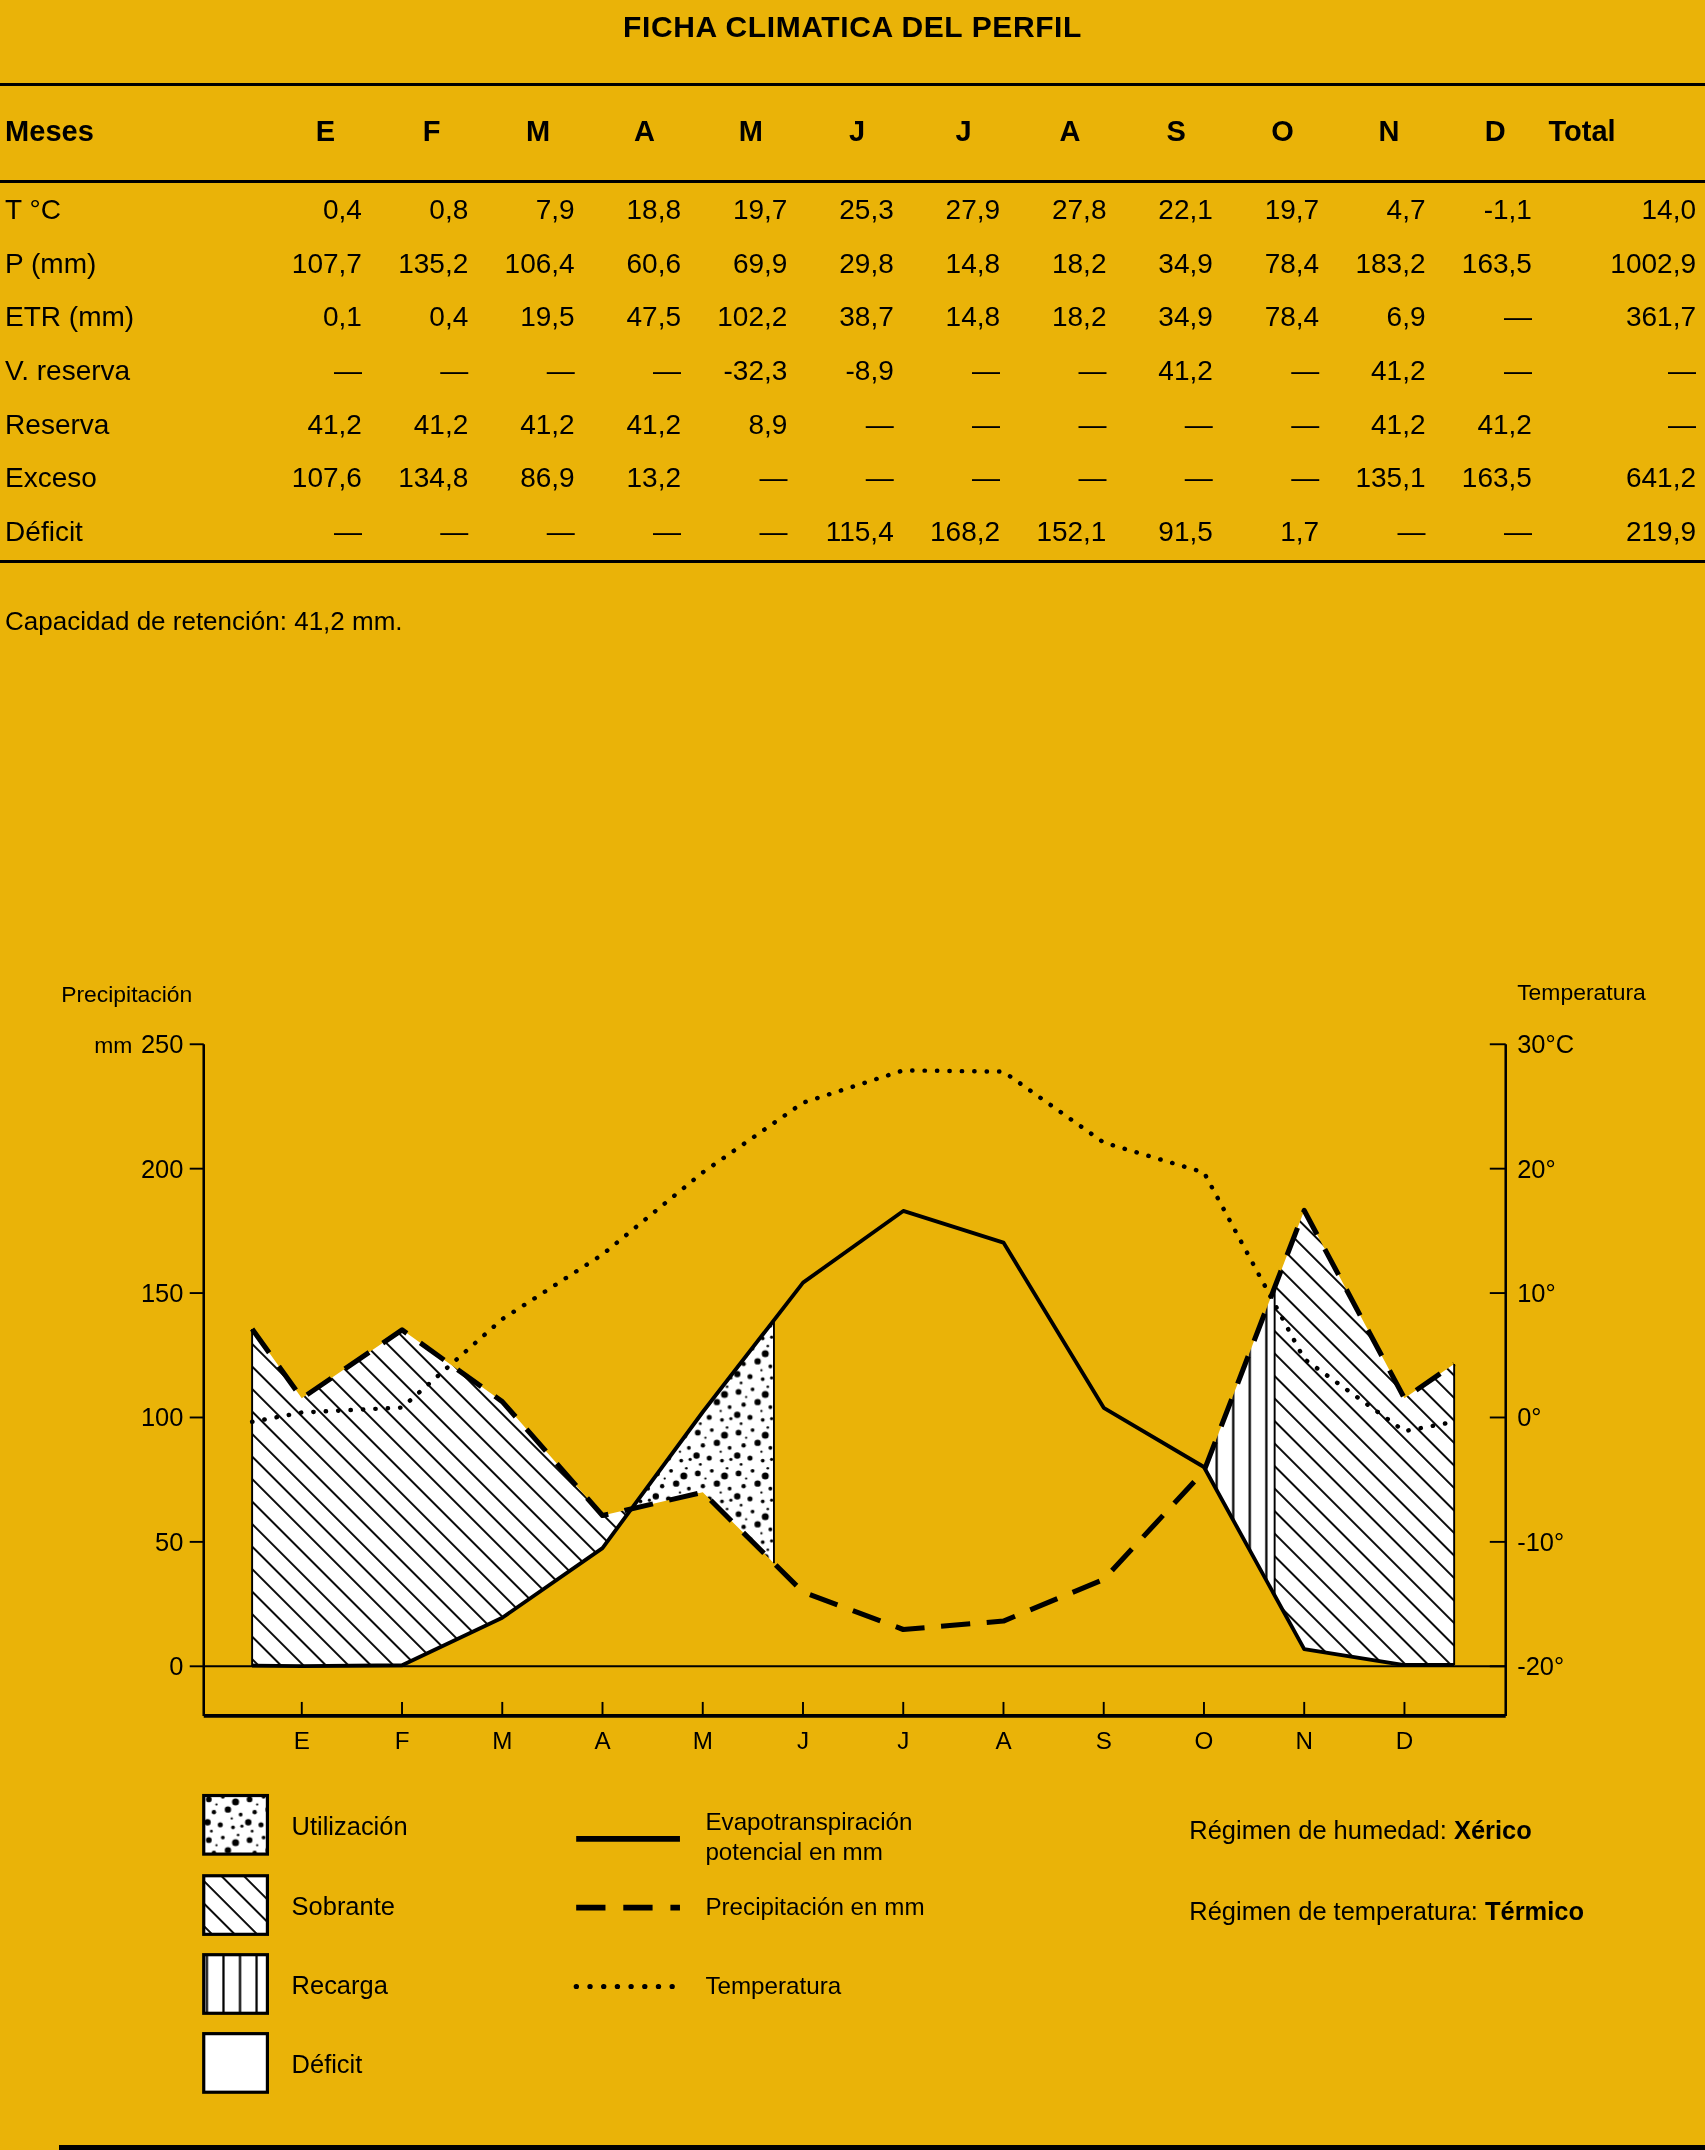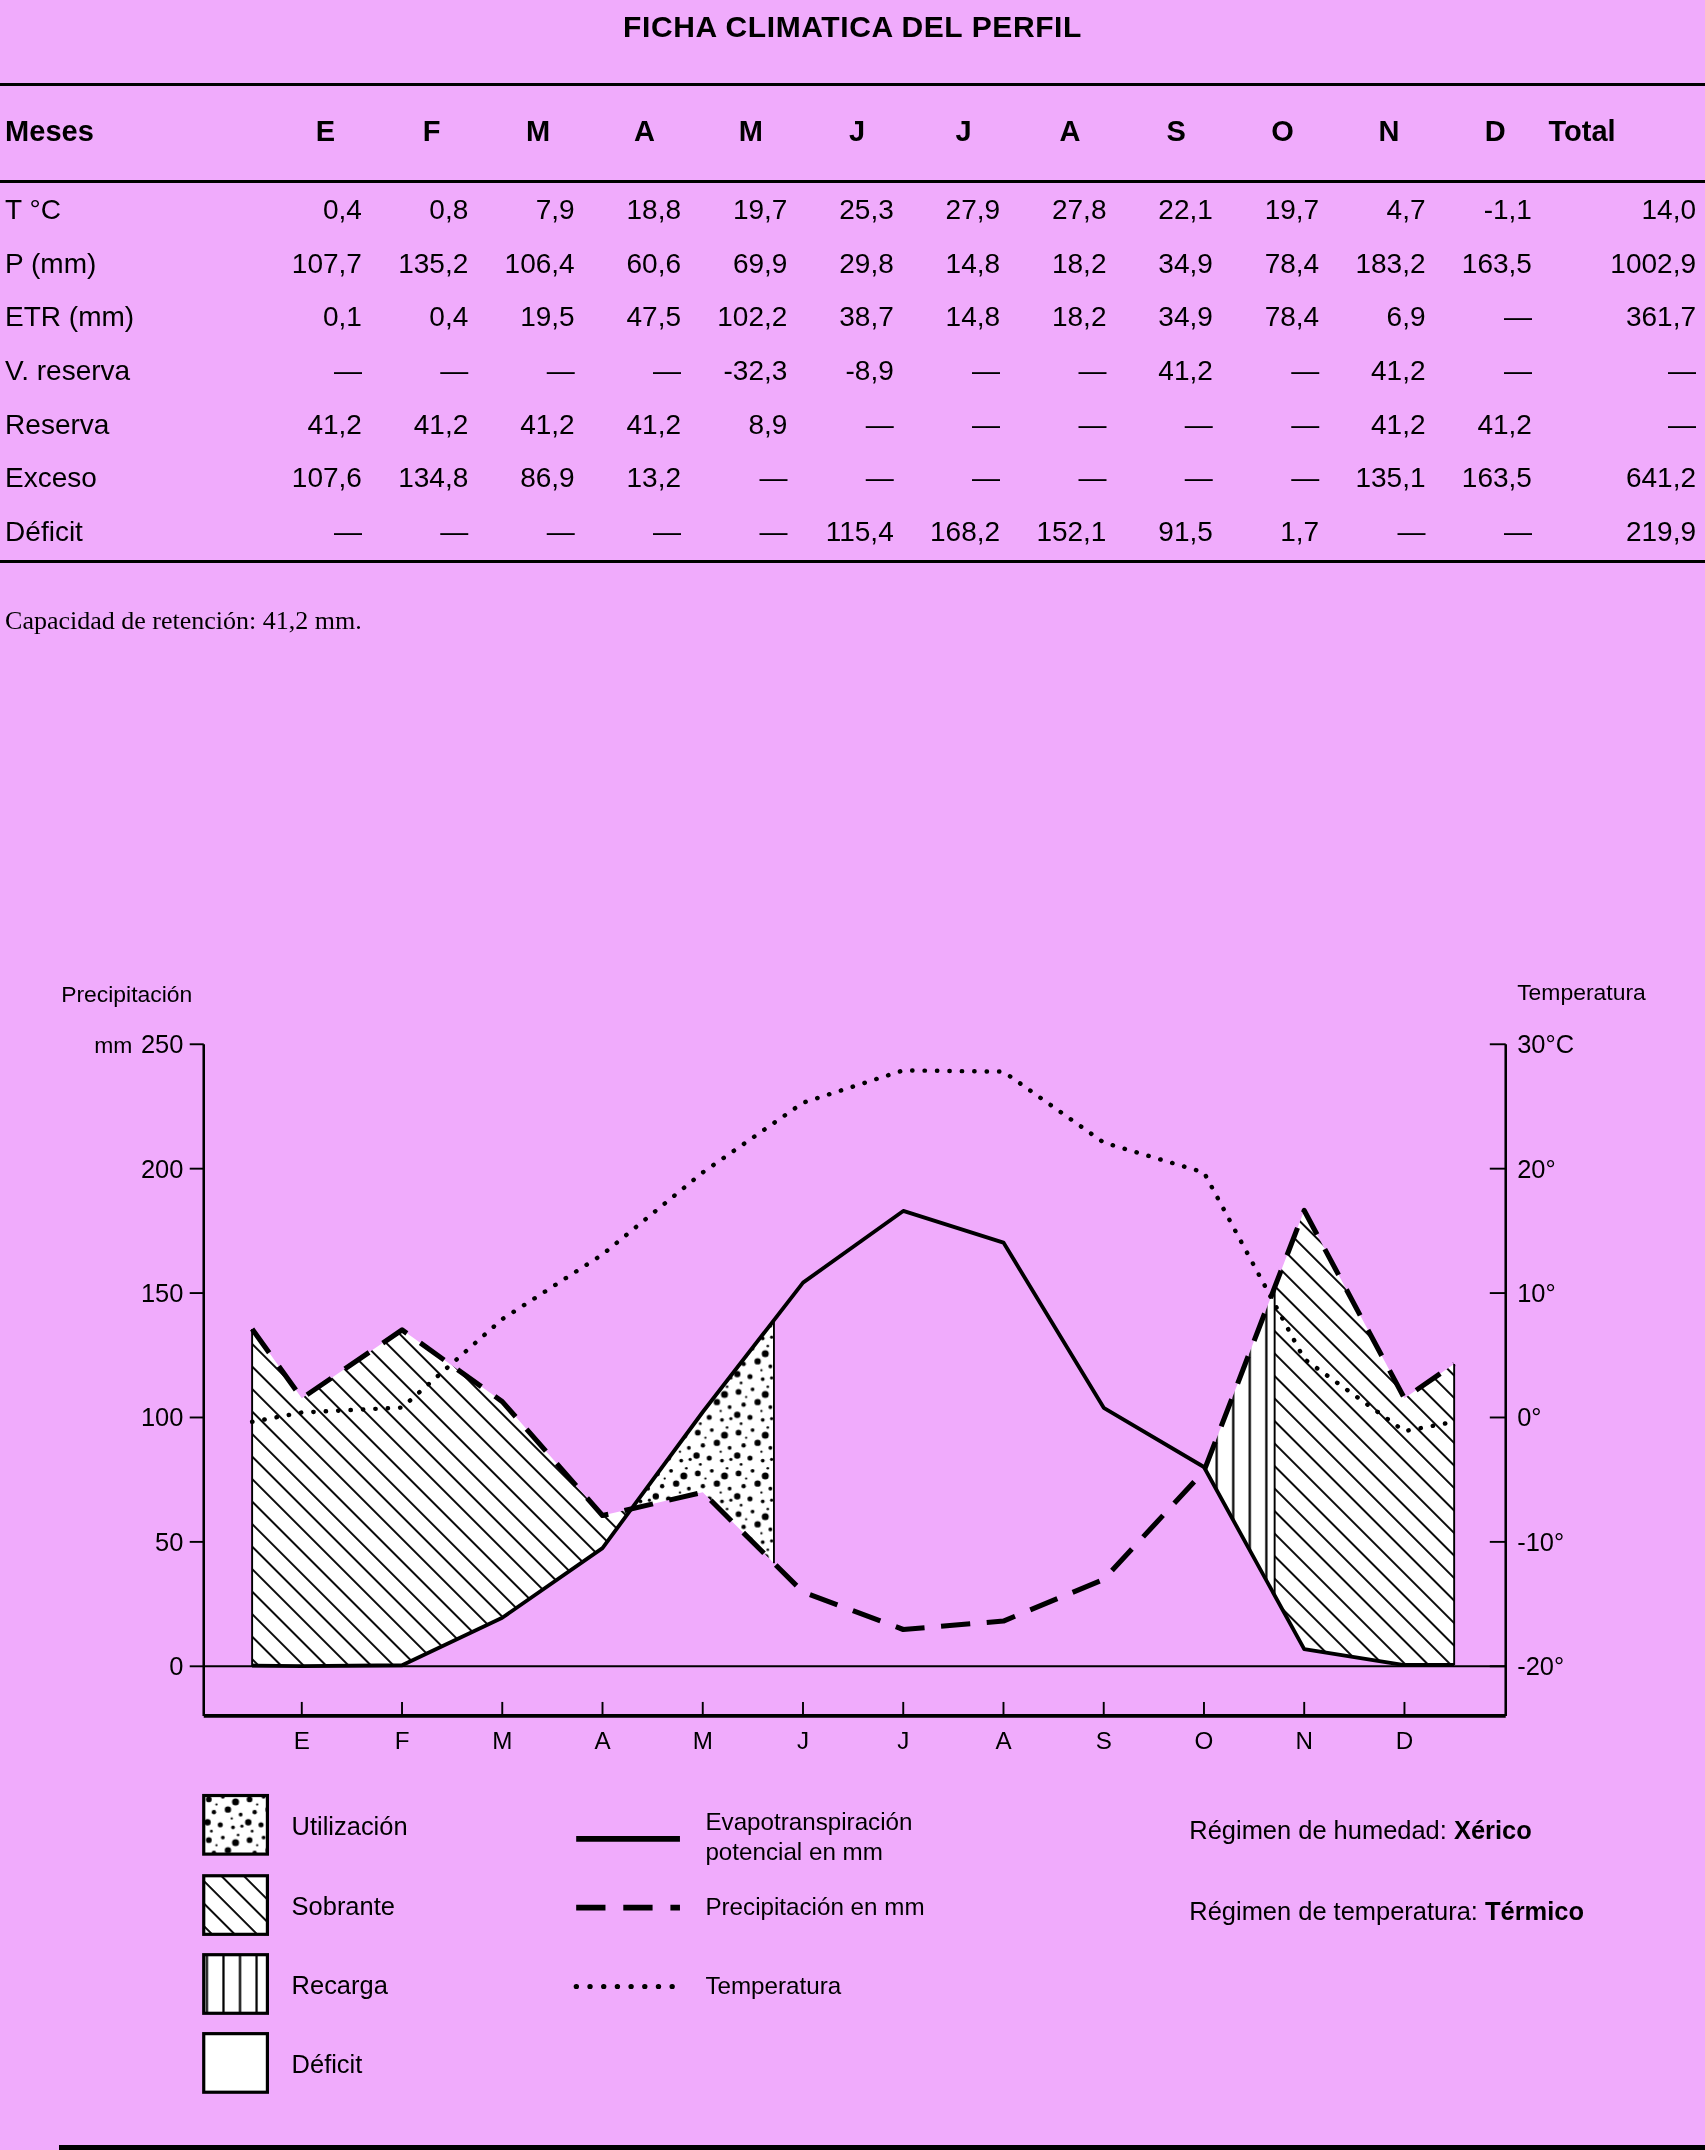--- a/index.html
+++ b/index.html
@@ -1,31 +1,31 @@
 <!DOCTYPE html>
 <html style="font-size:10.2px"><head>
 <meta charset="utf-8">
 <style>
   html,body{margin:0;padding:0;background:#888;}
-  .page{position:relative;width:1705px;height:2151px;background:#f0abfc;color:#000;
+  .page{position:relative;width:1705px;height:2151px;background:#eab308;color:#000;
         font-family:"Liberation Sans",sans-serif;overflow:hidden;}
   .title{padding-top:10.2px;text-align:center;font-size:30px;font-weight:bold;letter-spacing:0.6px;}
   .rule{height:3.2px;background:#000;width:100%;}
   .rule1{margin-top:39px;}
   .rule3{margin-top:1.3px;}
   table.clim{width:100%;border-collapse:collapse;font-size:28px;table-layout:fixed;}
   table.clim thead tr{border-bottom:3.2px solid #000;padding-left:44px;}
   table.clim th{font-weight:bold;font-size:29px;padding:29px 0 32px 0;text-align:center;}
   table.clim th.lbl{text-align:left;padding-left:5.1px;}
   table.clim th.tot{text-align:left;padding-right:9px;}
   table.clim td{padding:10.8px 16.6px 10.8px 0;text-align:right;white-space:nowrap;}
   table.clim td.lbl{text-align:left;padding-left:5.1px;padding-right:0;}
   table.clim td.tot{padding-right:9px;}
   .notes{margin-top:35px;display:flex;justify-content:space-between;font-size:26px;}
-  .notes .left{padding-left:5.1px;padding-top:7.6px;font-family:Liberation Serif, serif;}
+  .notes .left{padding-left:5.1px;padding-top:7.6px;}
   .notes .right{text-align:right;padding-right:10.2px;line-height:51px;}
   .chart-wrap{position:absolute;top:955px;left:0;}
   svg text{font-family:"Liberation Sans",sans-serif;fill:#000;}
   .bottom-rule{position:absolute;left:59px;right:0;bottom:1.3px;height:5.1px;background:#000;}
 </style>
 </head>
 <body>
 
 <div class="page">
 

